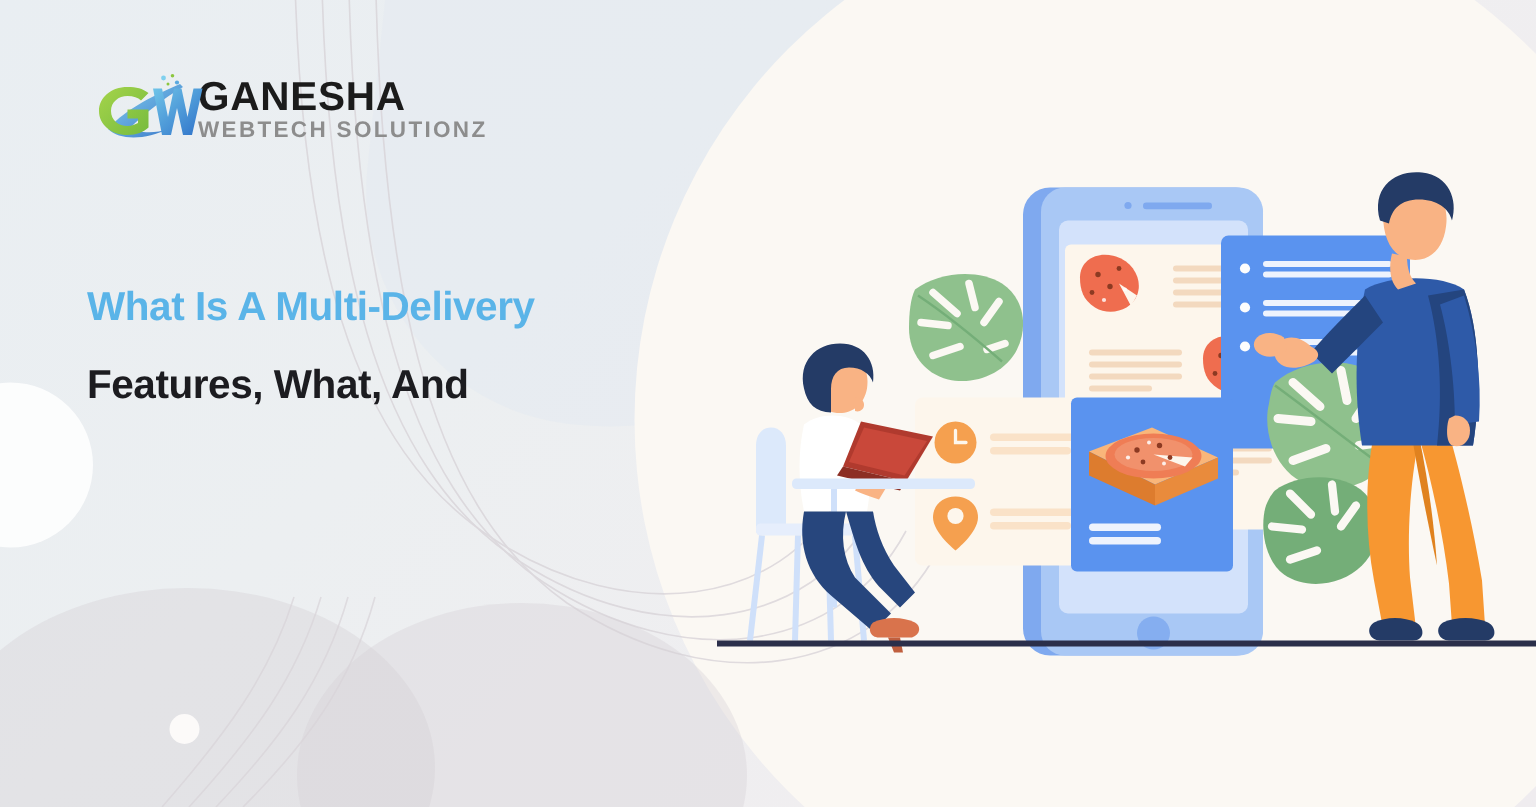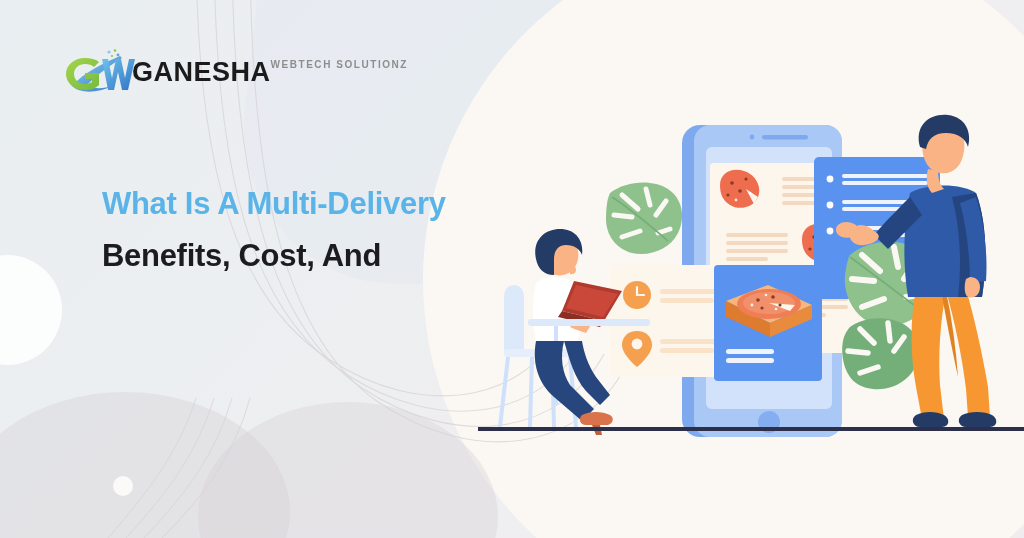--- a/index.html
+++ b/index.html
@@ -40,35 +40,35 @@
   .pale-wedge{
     position:absolute;left:250px;top:-140px;width:420px;height:430px;
     background:#e4eaf0;opacity:.55;
     border-radius:0 0 70% 40%;
     transform:rotate(6deg);
   }
 
   
   .logo{position:absolute;left:58px;top:48px;display:flex;align-items:center;gap:0px;}
   .logo-mark{position:relative;width:78px;height:48px;}
-  .logo-text{display:flex;flex-direction:row;justify-content:space-between;margin-left:-4px;}
+  .logo-text{display:flex;flex-direction:column;justify-content:space-between;margin-left:-4px;}
   .logo-title{
     font-size:27px;font-weight:bold;color:#1b1b1b;letter-spacing:.5px;
     line-height:1;font-family:"Liberation Sans", sans-serif;
   }
   .logo-sub{
-    font-size:10px;font-weight:bold;color:#8d8d8d;letter-spacing:1.55px;
+    font-size:15px;font-weight:bold;color:#8d8d8d;letter-spacing:1.55px;
     line-height:1;margin-top:1px;
   }
 
   
   .headline{position:absolute;left:58px;top:178px;width:440px;}
   .hl-line{
-    font-size:31px;font-weight:bold;line-height:52px;
-    letter-spacing:-.3px;font-family:"Liberation Sans", sans-serif;margin-left:44px;
+    font-size:27px;font-weight:bold;line-height:52px;
+    letter-spacing:-.3px;font-family:"Liberation Sans", sans-serif;
   }
   .hl-blue{color:#5ab4e8;}
   .hl-dark{color:#1c1c20;}
 
   
   .illus{position:absolute;left:470px;top:105px;width:554px;height:345px;}
   .illus svg{display:block;}
 </style>
 </head>
 <body>
@@ -132,21 +132,21 @@
       </svg>
     </div>
     <div class="logo-text">
       <div class="logo-title">GANESHA</div>
       <div class="logo-sub">WEBTECH SOLUTIONZ</div>
     </div>
   </div>
 
   <div class="headline">
     <div class="hl-line hl-blue">What Is A Multi-Delivery</div>
-    <div class="hl-line hl-dark">Benefits, Cost, And</div>
+    <div class="hl-line hl-dark">Features, What, And</div>
   </div>
 
   <div class="illus">
     <svg width="554" height="345" viewBox="0 0 554 345">
 
       <g>
         <path d="M140,88 C156,76 182,74 198,84 C212,93 216,112 208,128 C200,144 180,152 162,148
                  C146,144 136,130 136,114 C136,104 137,94 140,88 Z" fill="#8fc18d"></path>
         <path d="M152,90 L168,104 M144,110 L162,112 M152,132 L170,126 M176,84 L180,100 M196,96 L186,110 M200,124 L188,128" stroke="#fbf8f3" stroke-width="5" stroke-linecap="round" fill="none"></path>
         <path d="M142,92 C160,104 182,122 198,136" stroke="#74ae78" stroke-width="1.6" fill="none"></path>

